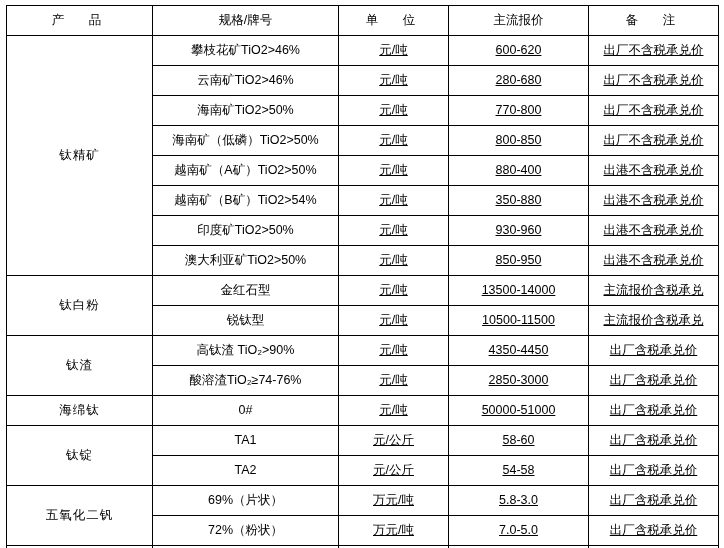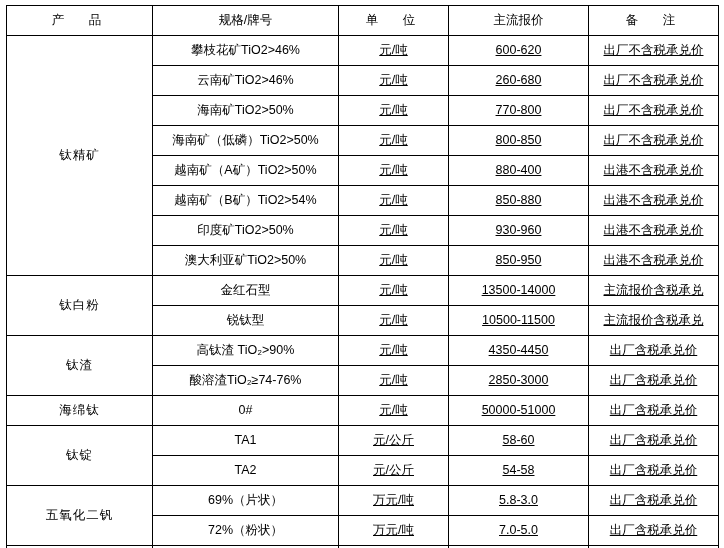--- a/index.html
+++ b/index.html
@@ -92,21 +92,21 @@
         <tr>
           <td class="group-cell" rowspan="8">钛精矿</td>
           <td class="spec-cell">攀枝花矿TiO2&gt;46%</td>
           <td class="unit-cell">元/吨</td>
           <td class="price-cell">600-620</td>
           <td class="remark-cell">出厂不含税承兑价</td>
         </tr>
         <tr>
           <td class="spec-cell">云南矿TiO2&gt;46%</td>
           <td class="unit-cell">元/吨</td>
-          <td class="price-cell">260-680</td>
+          <td class="price-cell">280-680</td>
           <td class="remark-cell">出厂不含税承兑价</td>
         </tr>
         <tr>
           <td class="spec-cell">海南矿TiO2&gt;50%</td>
           <td class="unit-cell">元/吨</td>
           <td class="price-cell">770-800</td>
           <td class="remark-cell">出厂不含税承兑价</td>
         </tr>
         <tr>
           <td class="spec-cell">海南矿（低磷）TiO2&gt;50%</td>
@@ -116,21 +116,21 @@
         </tr>
         <tr>
           <td class="spec-cell">越南矿（A矿）TiO2&gt;50%</td>
           <td class="unit-cell">元/吨</td>
           <td class="price-cell">880-400</td>
           <td class="remark-cell">出港不含税承兑价</td>
         </tr>
         <tr>
           <td class="spec-cell">越南矿（B矿）TiO2&gt;54%</td>
           <td class="unit-cell">元/吨</td>
-          <td class="price-cell">850-880</td>
+          <td class="price-cell">350-880</td>
           <td class="remark-cell">出港不含税承兑价</td>
         </tr>
         <tr>
           <td class="spec-cell">印度矿TiO2&gt;50%</td>
           <td class="unit-cell">元/吨</td>
           <td class="price-cell">930-960</td>
           <td class="remark-cell">出港不含税承兑价</td>
         </tr>
         <tr>
           <td class="spec-cell">澳大利亚矿TiO2&gt;50%</td>

